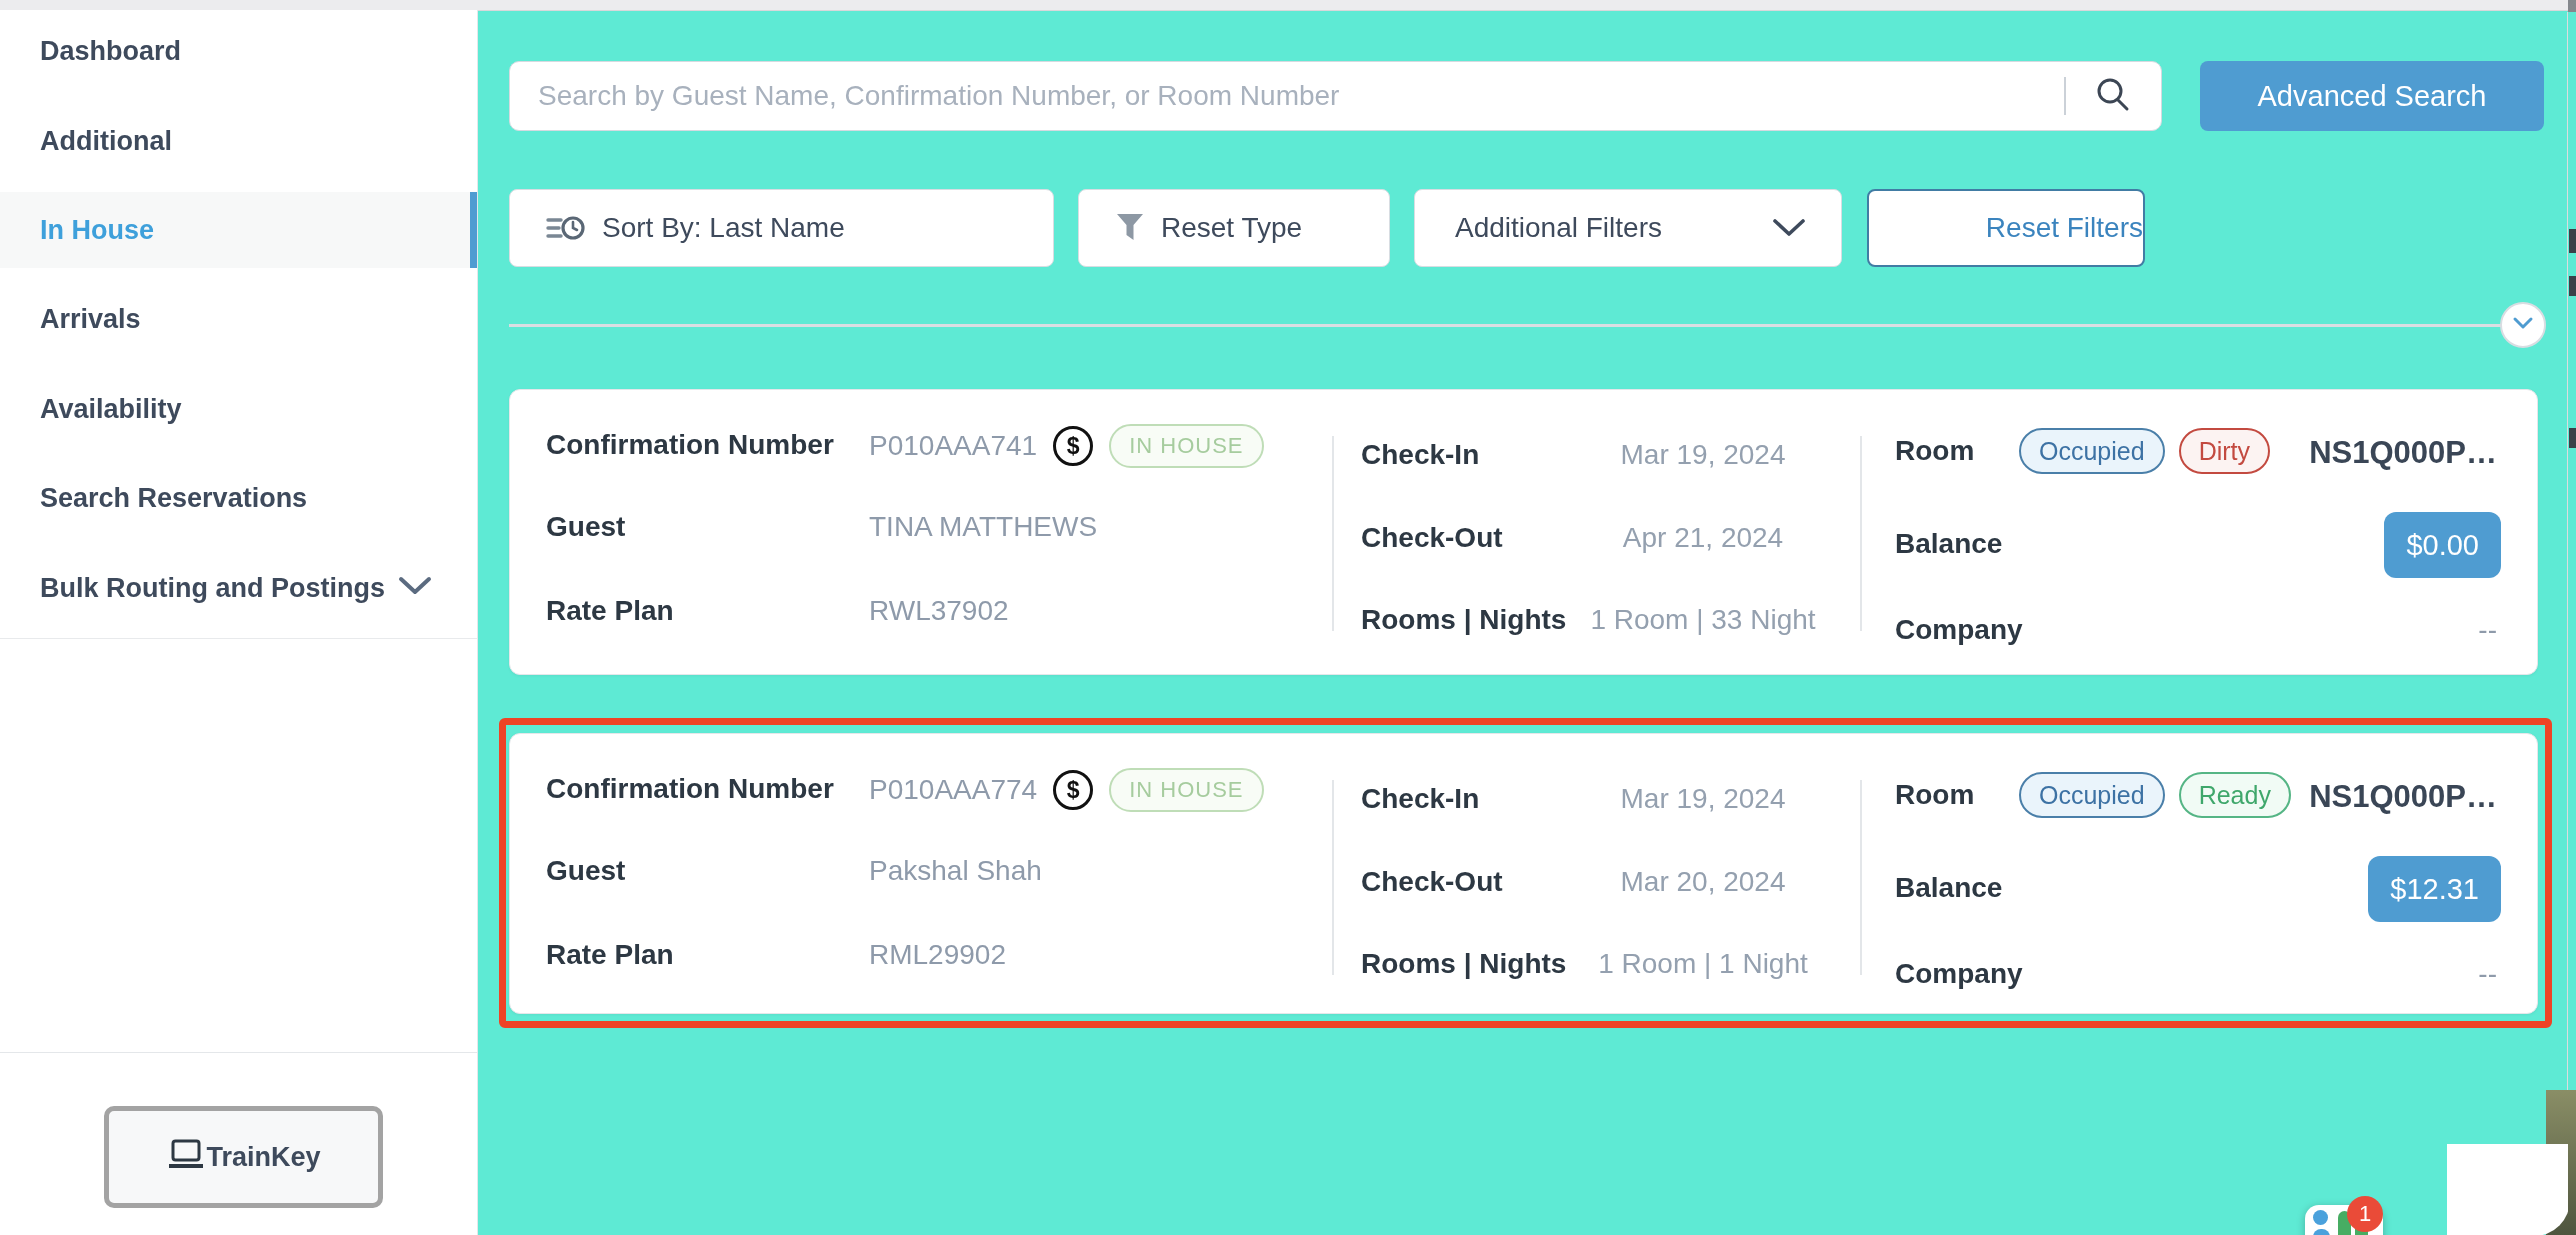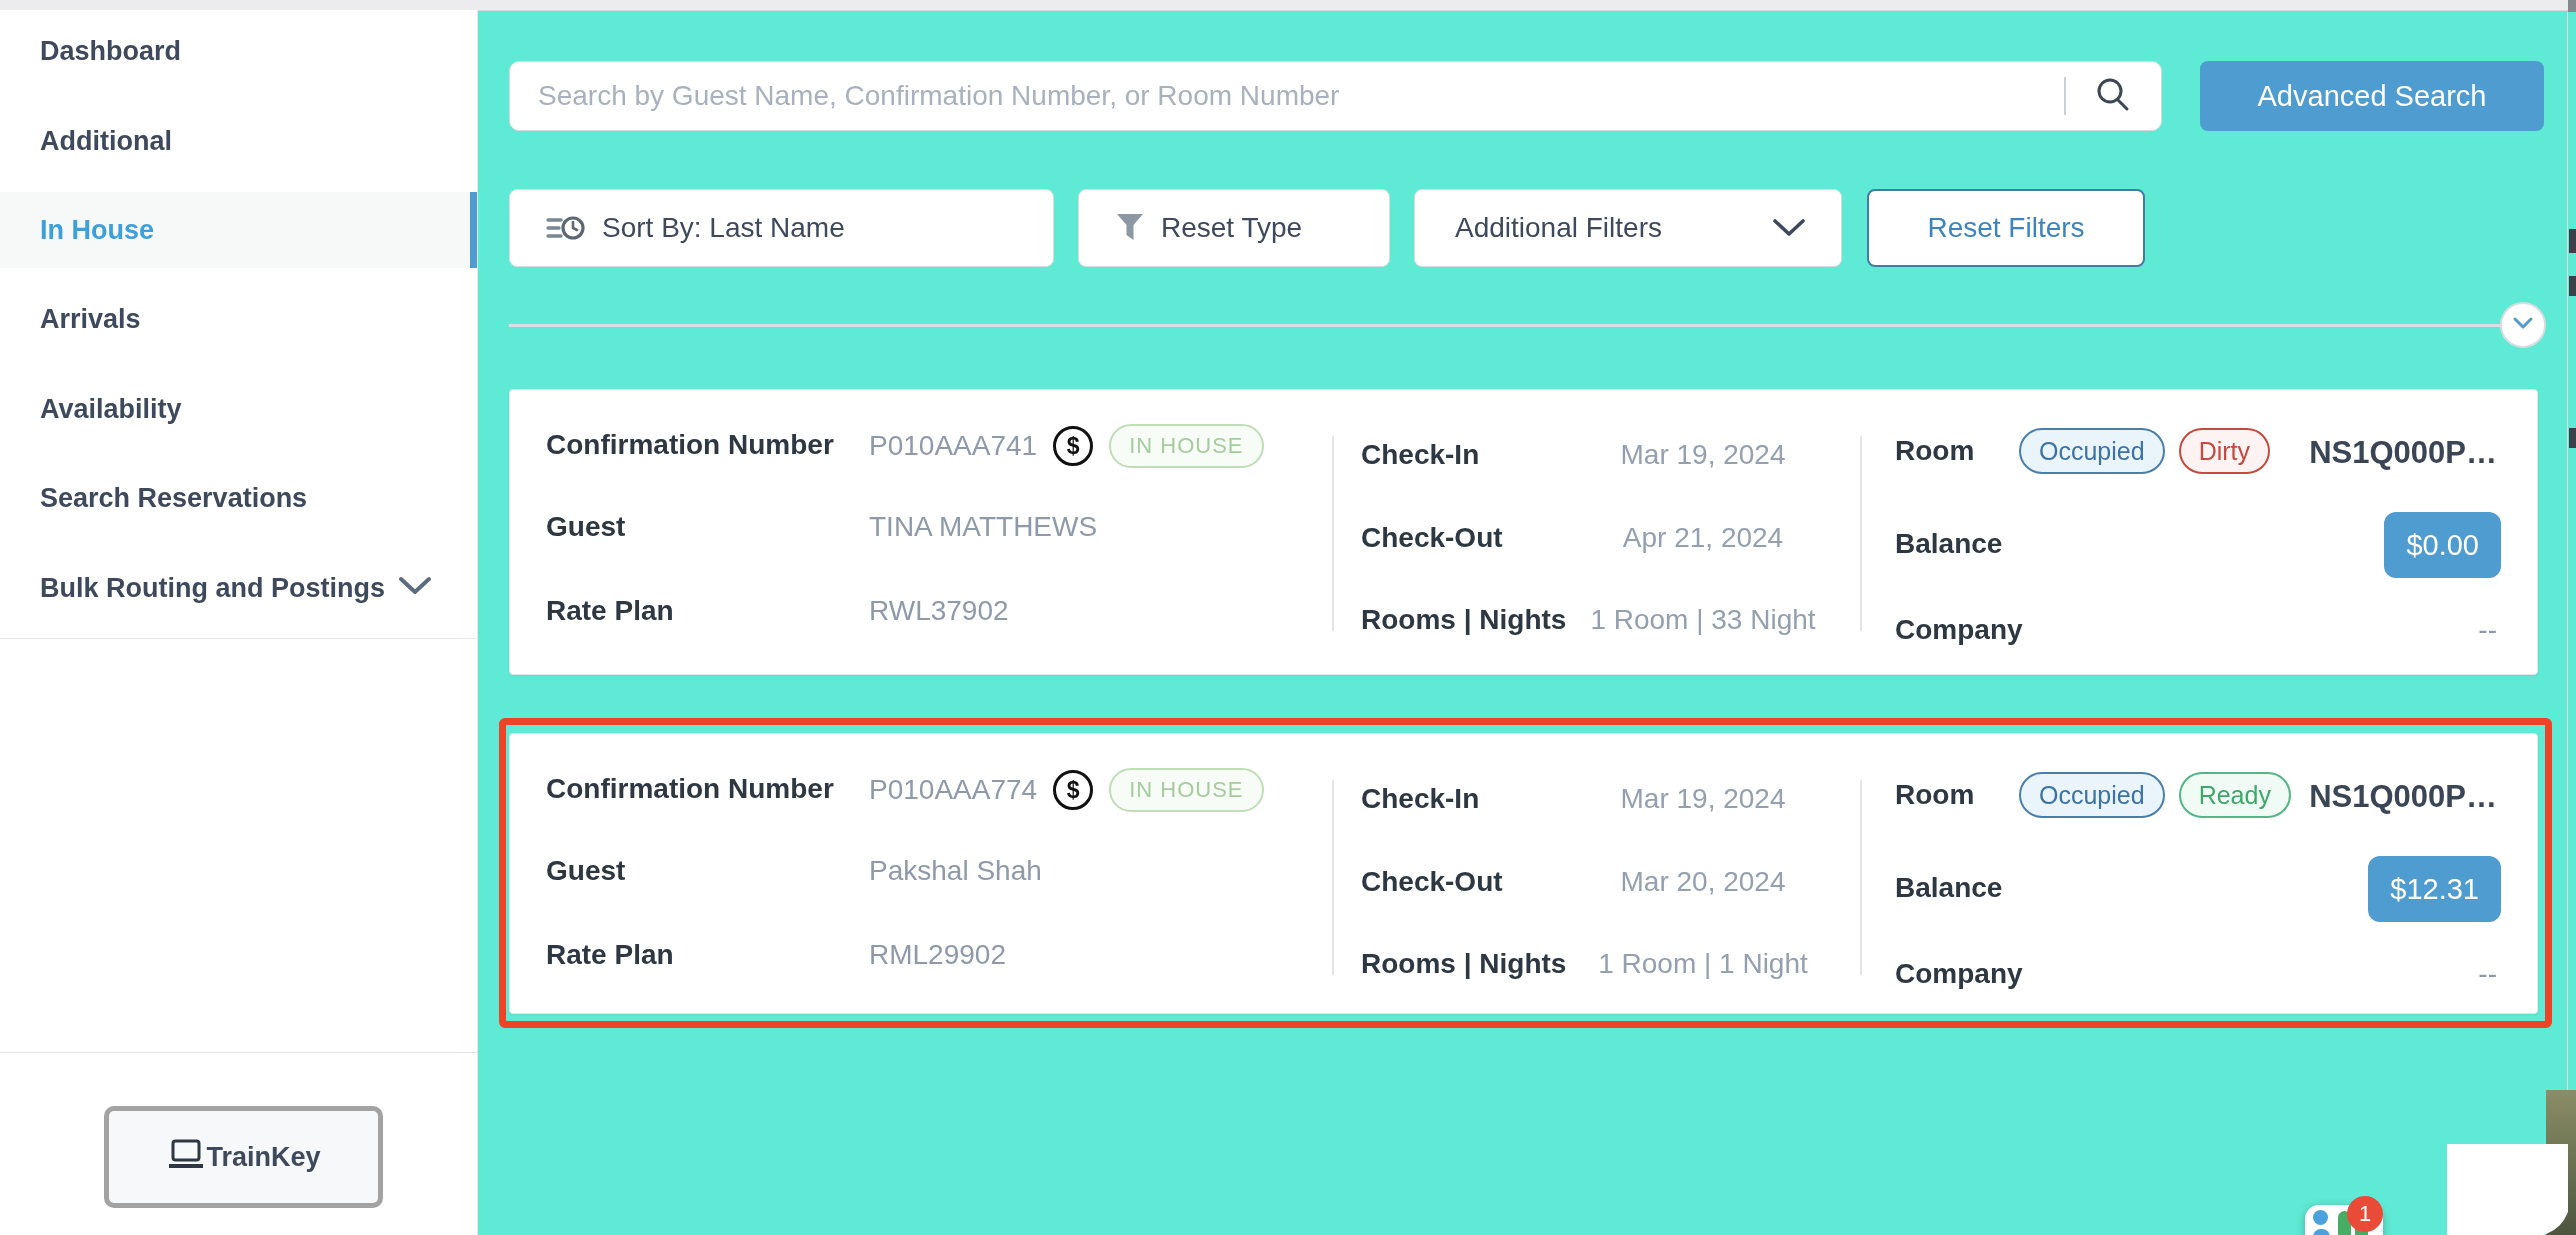--- a/index.html
+++ b/index.html
@@ -37,29 +37,29 @@
 
   
   .fbtn{top:189px;height:78px;border:1.5px solid #D8DDE2;border-radius:8px;background:#fff;
     display:flex;align-items:center;font-size:28px;color:#3E4A5C;font-family:inherit;cursor:pointer;box-sizing:border-box;}
   .fbtn .ic{margin:0 16px 0 36px;display:flex;}
   .f-sort{left:509px;width:545px;}
   .f-room{left:1078px;width:312px;}
   .f-add{left:1414px;width:428px;justify-content:space-between;align-items:center;}
   .f-add .txt{margin-left:40px;}
   .f-add .chev{margin-right:34px;display:flex;}
-  .f-reset{left:1867px;width:278px;border:2px solid #417CA4;justify-content:center;color:#3B84BE;}
+  .f-reset{left:1867px;width:278px;border:2px solid #417CA4;justify-content:flex-end;color:#3B84BE;}
 
   
   .list-divider{left:509px;top:324px;width:1997px;height:3px;background:#DADEE2;}
   .collapse-circle{left:2500px;top:302px;width:46px;height:46px;border-radius:50%;background:#fff;
     border:2px solid #D9DDE2;box-sizing:border-box;display:flex;align-items:center;justify-content:center;cursor:pointer;}
 
   
-  .card{position:absolute;width:2029px;height:286px;background:#fff;border:1.5px solid #E4E7EA;border-radius:4px;
+  .card{position:absolute;width:2029px;height:286px;background:#fff;border:1.5px solid #E4E7EA;border-radius:11px;
     box-shadow:0 1px 3px rgba(0,0,0,0.05);box-sizing:border-box;cursor:pointer;}
   .hl-wrap{left:499px;top:718px;width:2053px;height:310px;border:7px solid #EE4326;border-radius:6px;box-sizing:border-box;}
   .card .vdiv{position:absolute;top:46px;width:1.5px;height:195px;background:#E3E6E9;}
   .lab{position:absolute;font-size:28px;font-weight:700;color:#2D3843;white-space:nowrap;}
   .val{position:absolute;font-size:28px;color:#8E9AAA;white-space:nowrap;}
   .conf-row{position:absolute;left:359px;top:28px;height:56px;display:flex;align-items:center;gap:16px;}
   .conf-row .val2{font-size:28px;color:#8E9AAA;white-space:nowrap;text-align:right;}
   .dollar{width:40px;height:40px;border-radius:50%;border:3px solid #111;box-sizing:border-box;
     display:flex;align-items:center;justify-content:center;font-size:23px;font-weight:700;color:#111;cursor:pointer;}
   .pill{display:inline-flex;align-items:center;justify-content:center;height:46px;padding:0 18px;

